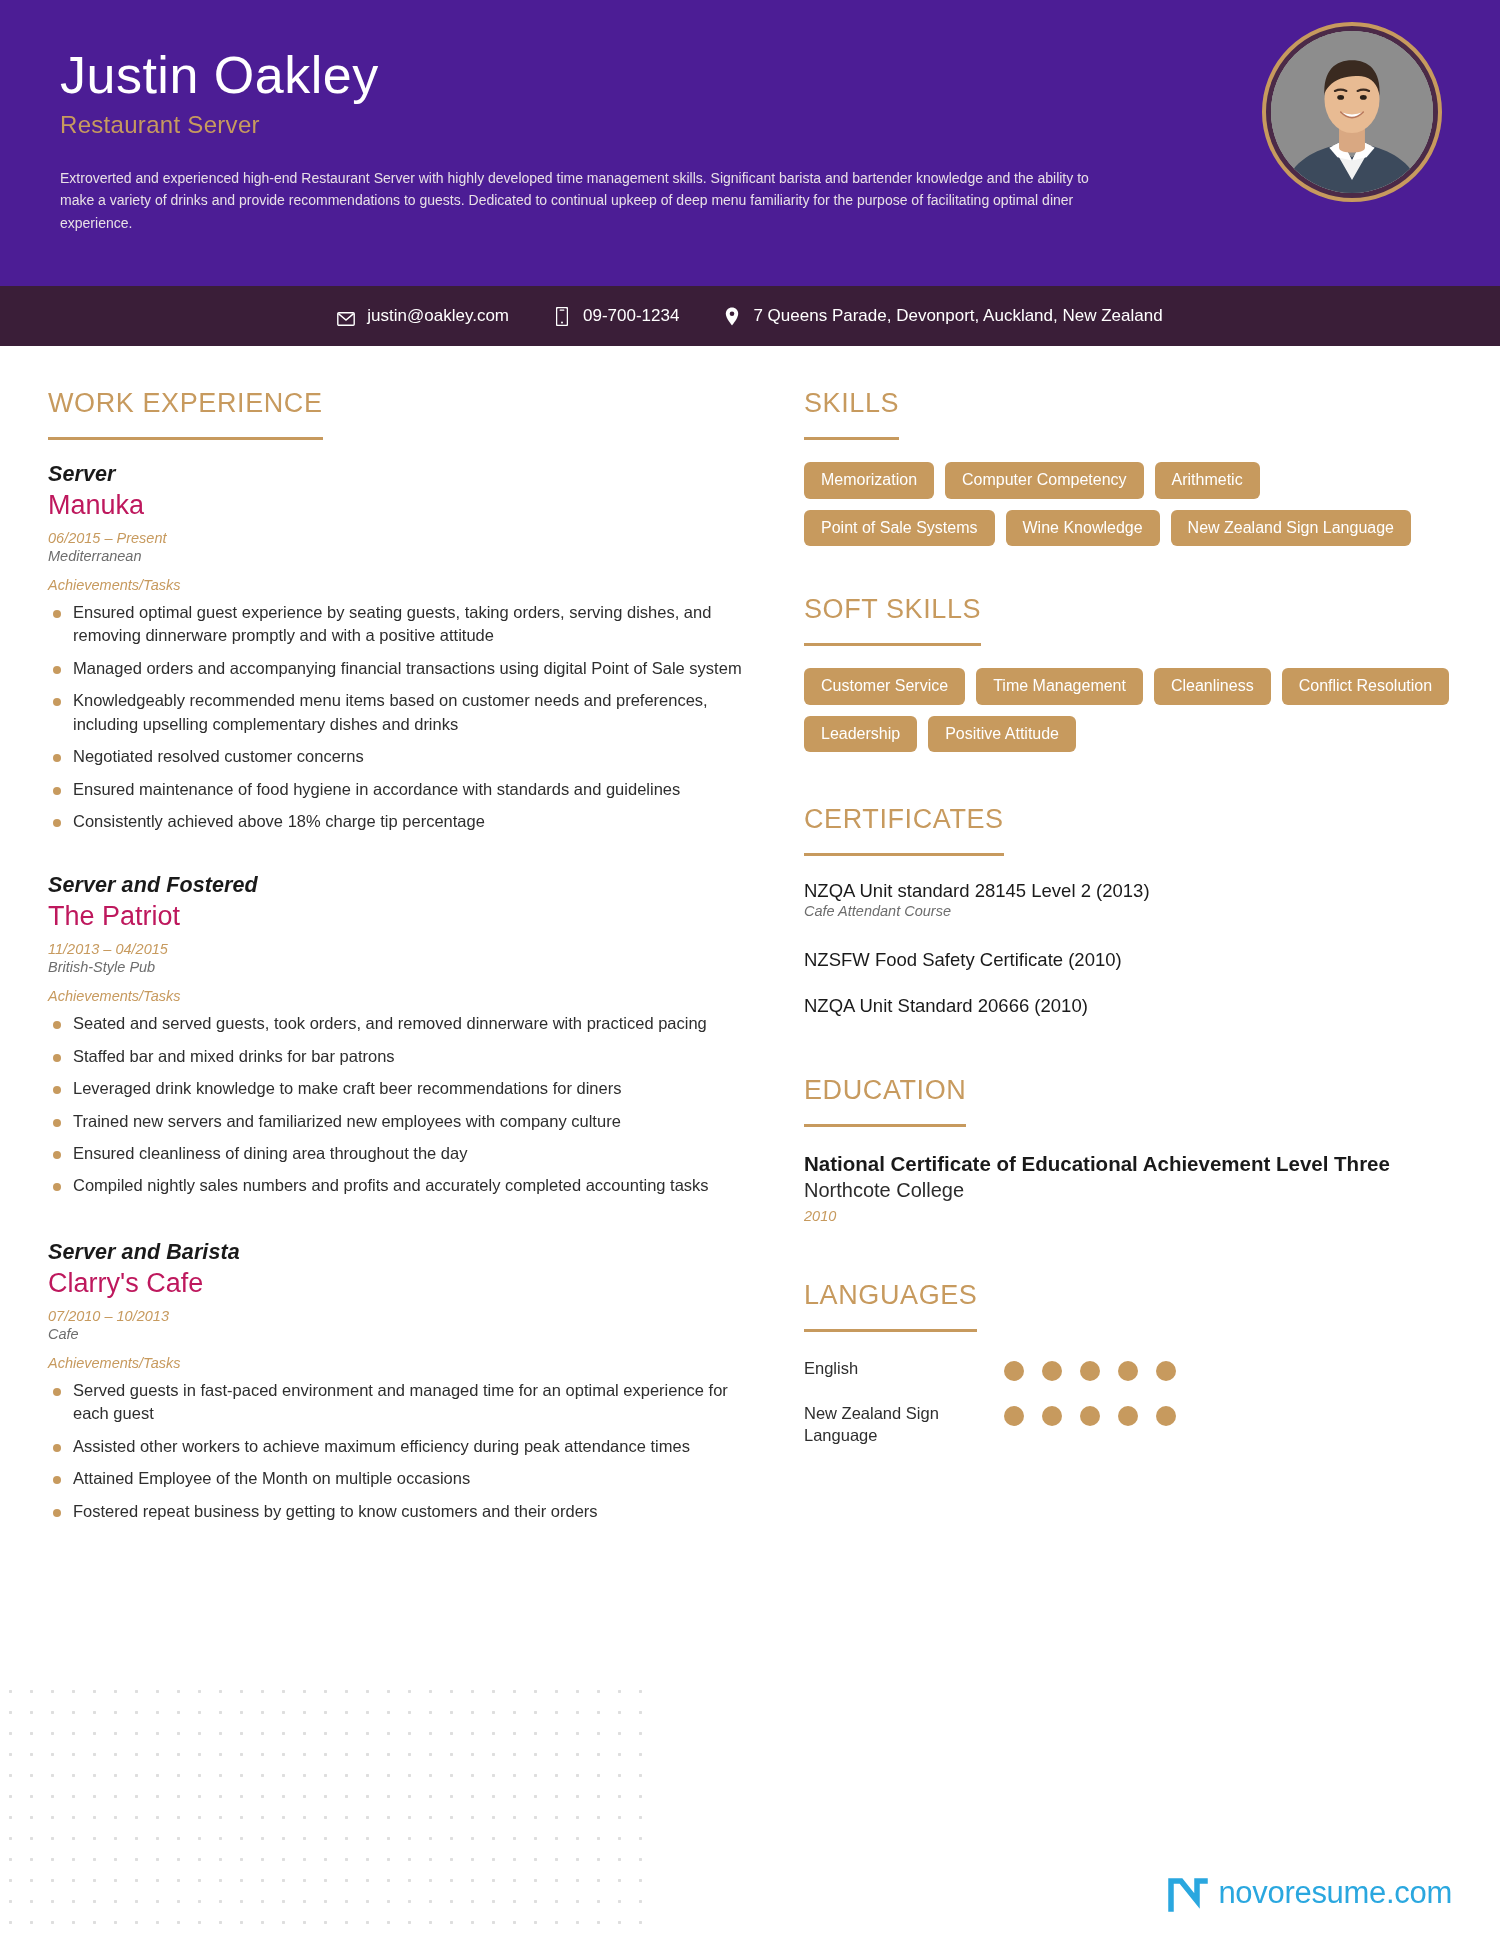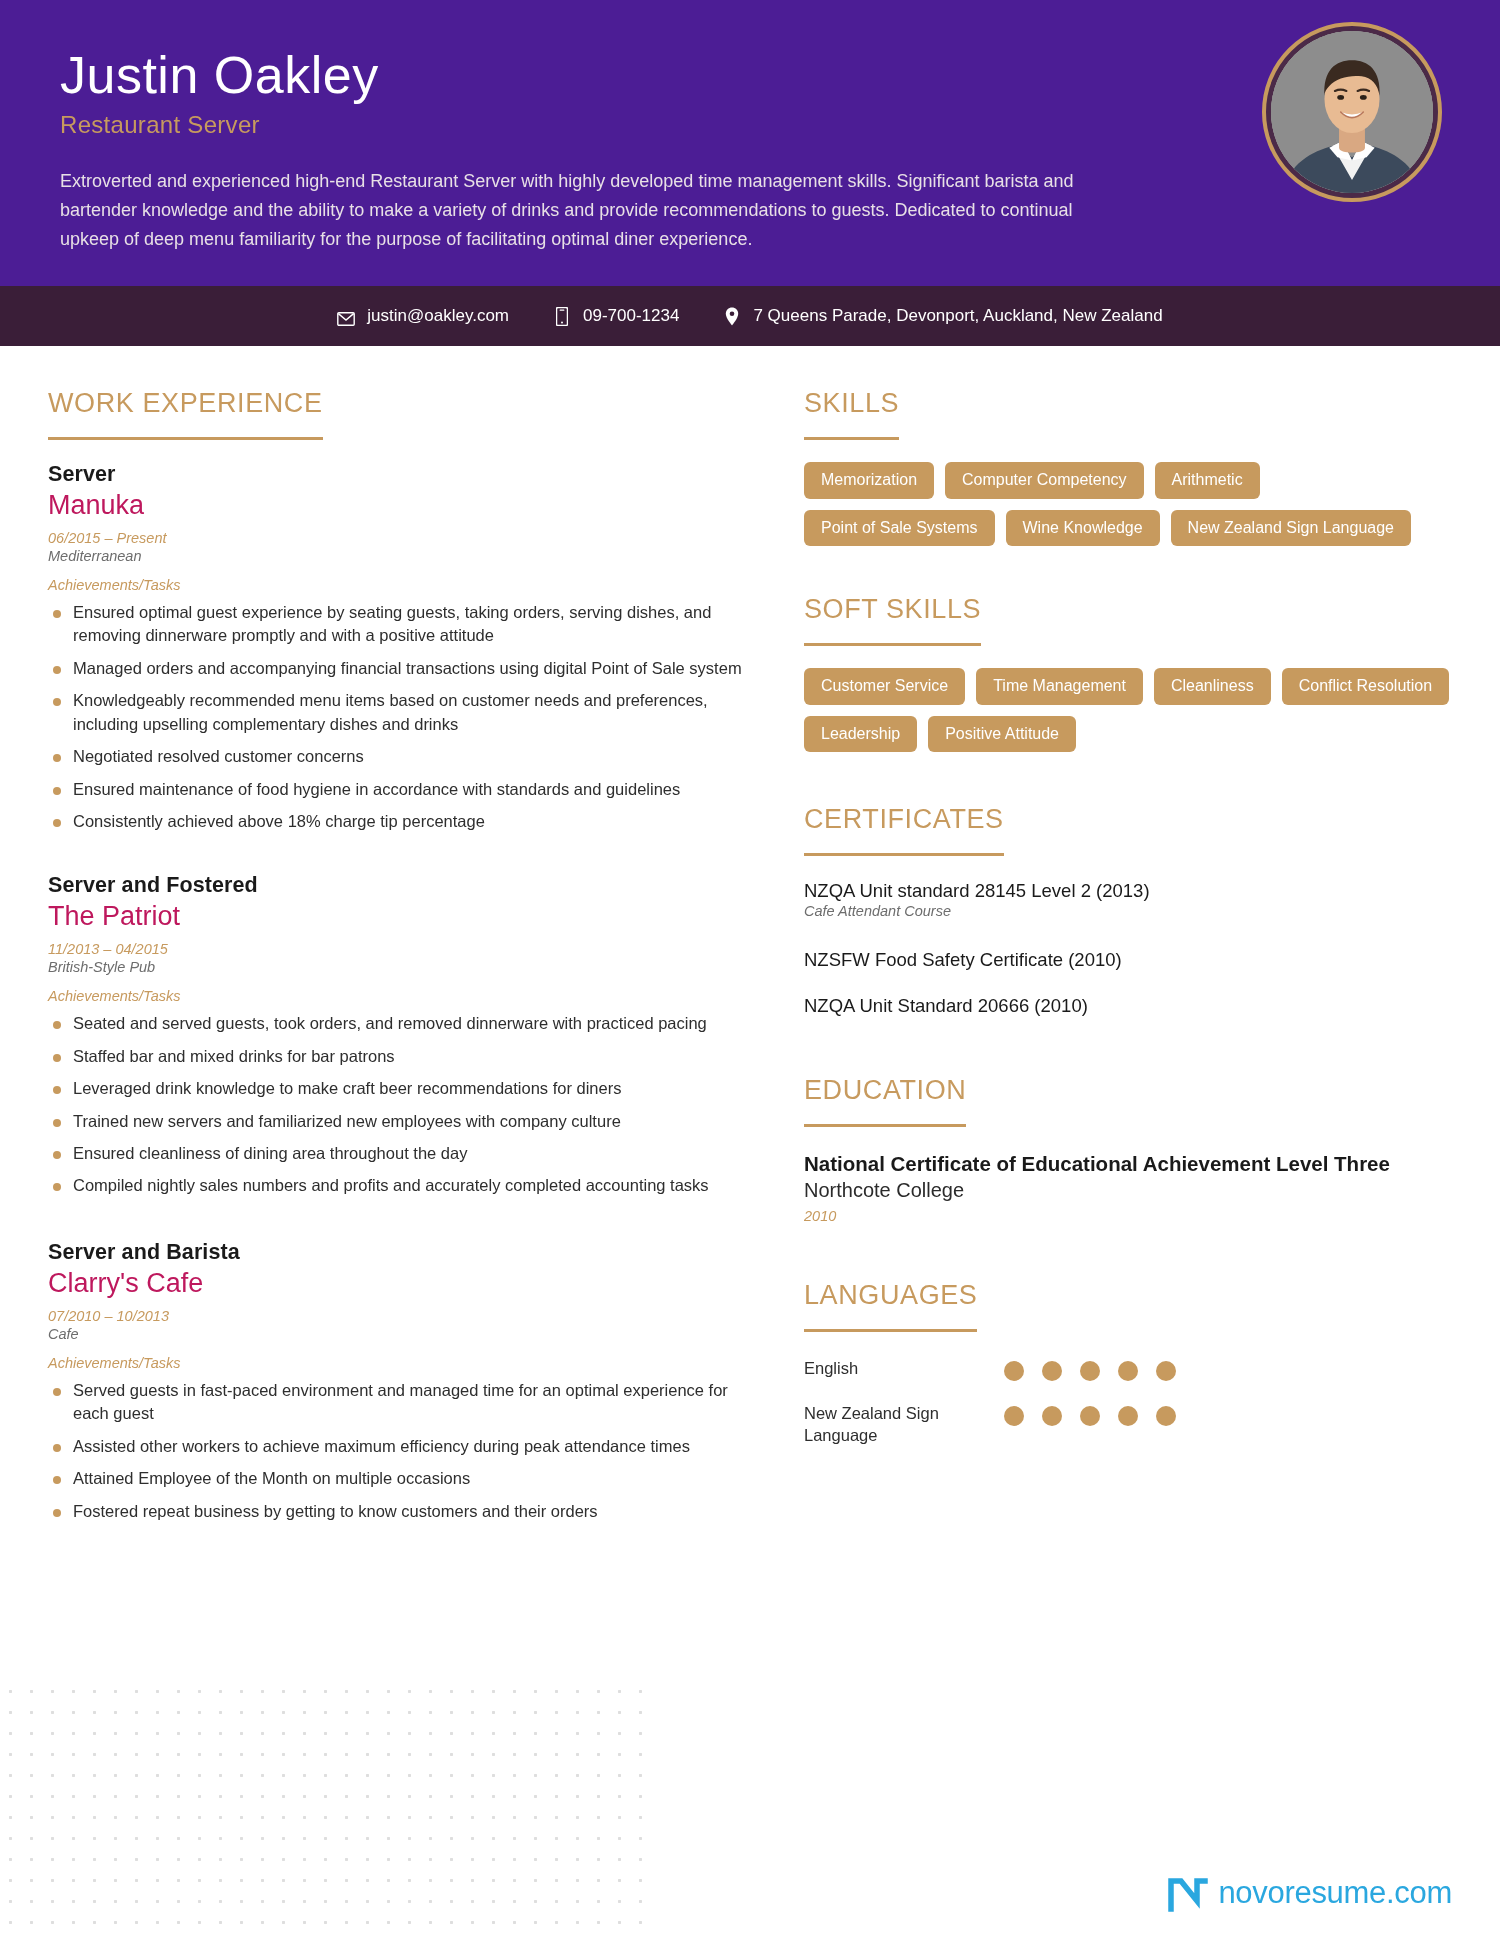--- a/index.html
+++ b/index.html
@@ -34,21 +34,21 @@
   }
   .role {
     font-size: 24px;
     font-weight: 300;
     color: #c79a5e;
     margin-top: 8px;
     letter-spacing: 0.3px;
   }
   .summary {
     margin-top: 28px;
-    font-size: 18px;
+    font-size: 14px;
     line-height: 1.62;
     color: #e8e0e6;
     font-weight: 300;
     max-width: 1050px;
   }
   .avatar-wrap {
     position: absolute;
     right: 58px;
     top: 22px;
     width: 180px;
@@ -112,20 +112,21 @@
   .sec-block { margin-bottom: 40px; }
   .sec-block.first { margin-top: 0; }
 
   
   .job { margin-top: 22px; }
   .job-title {
     font-size: 21.5px;
     font-weight: bold;
     color: #1a1a1a;
     letter-spacing: 0.1px;
+    font-style: italic;
   }
   .job-company {
     font-size: 27px;
     font-weight: 300;
     color: #be185d;
     margin-top: 3px;
   }
   .job-dates {
     font-size: 14.5px;
     font-style: italic;

